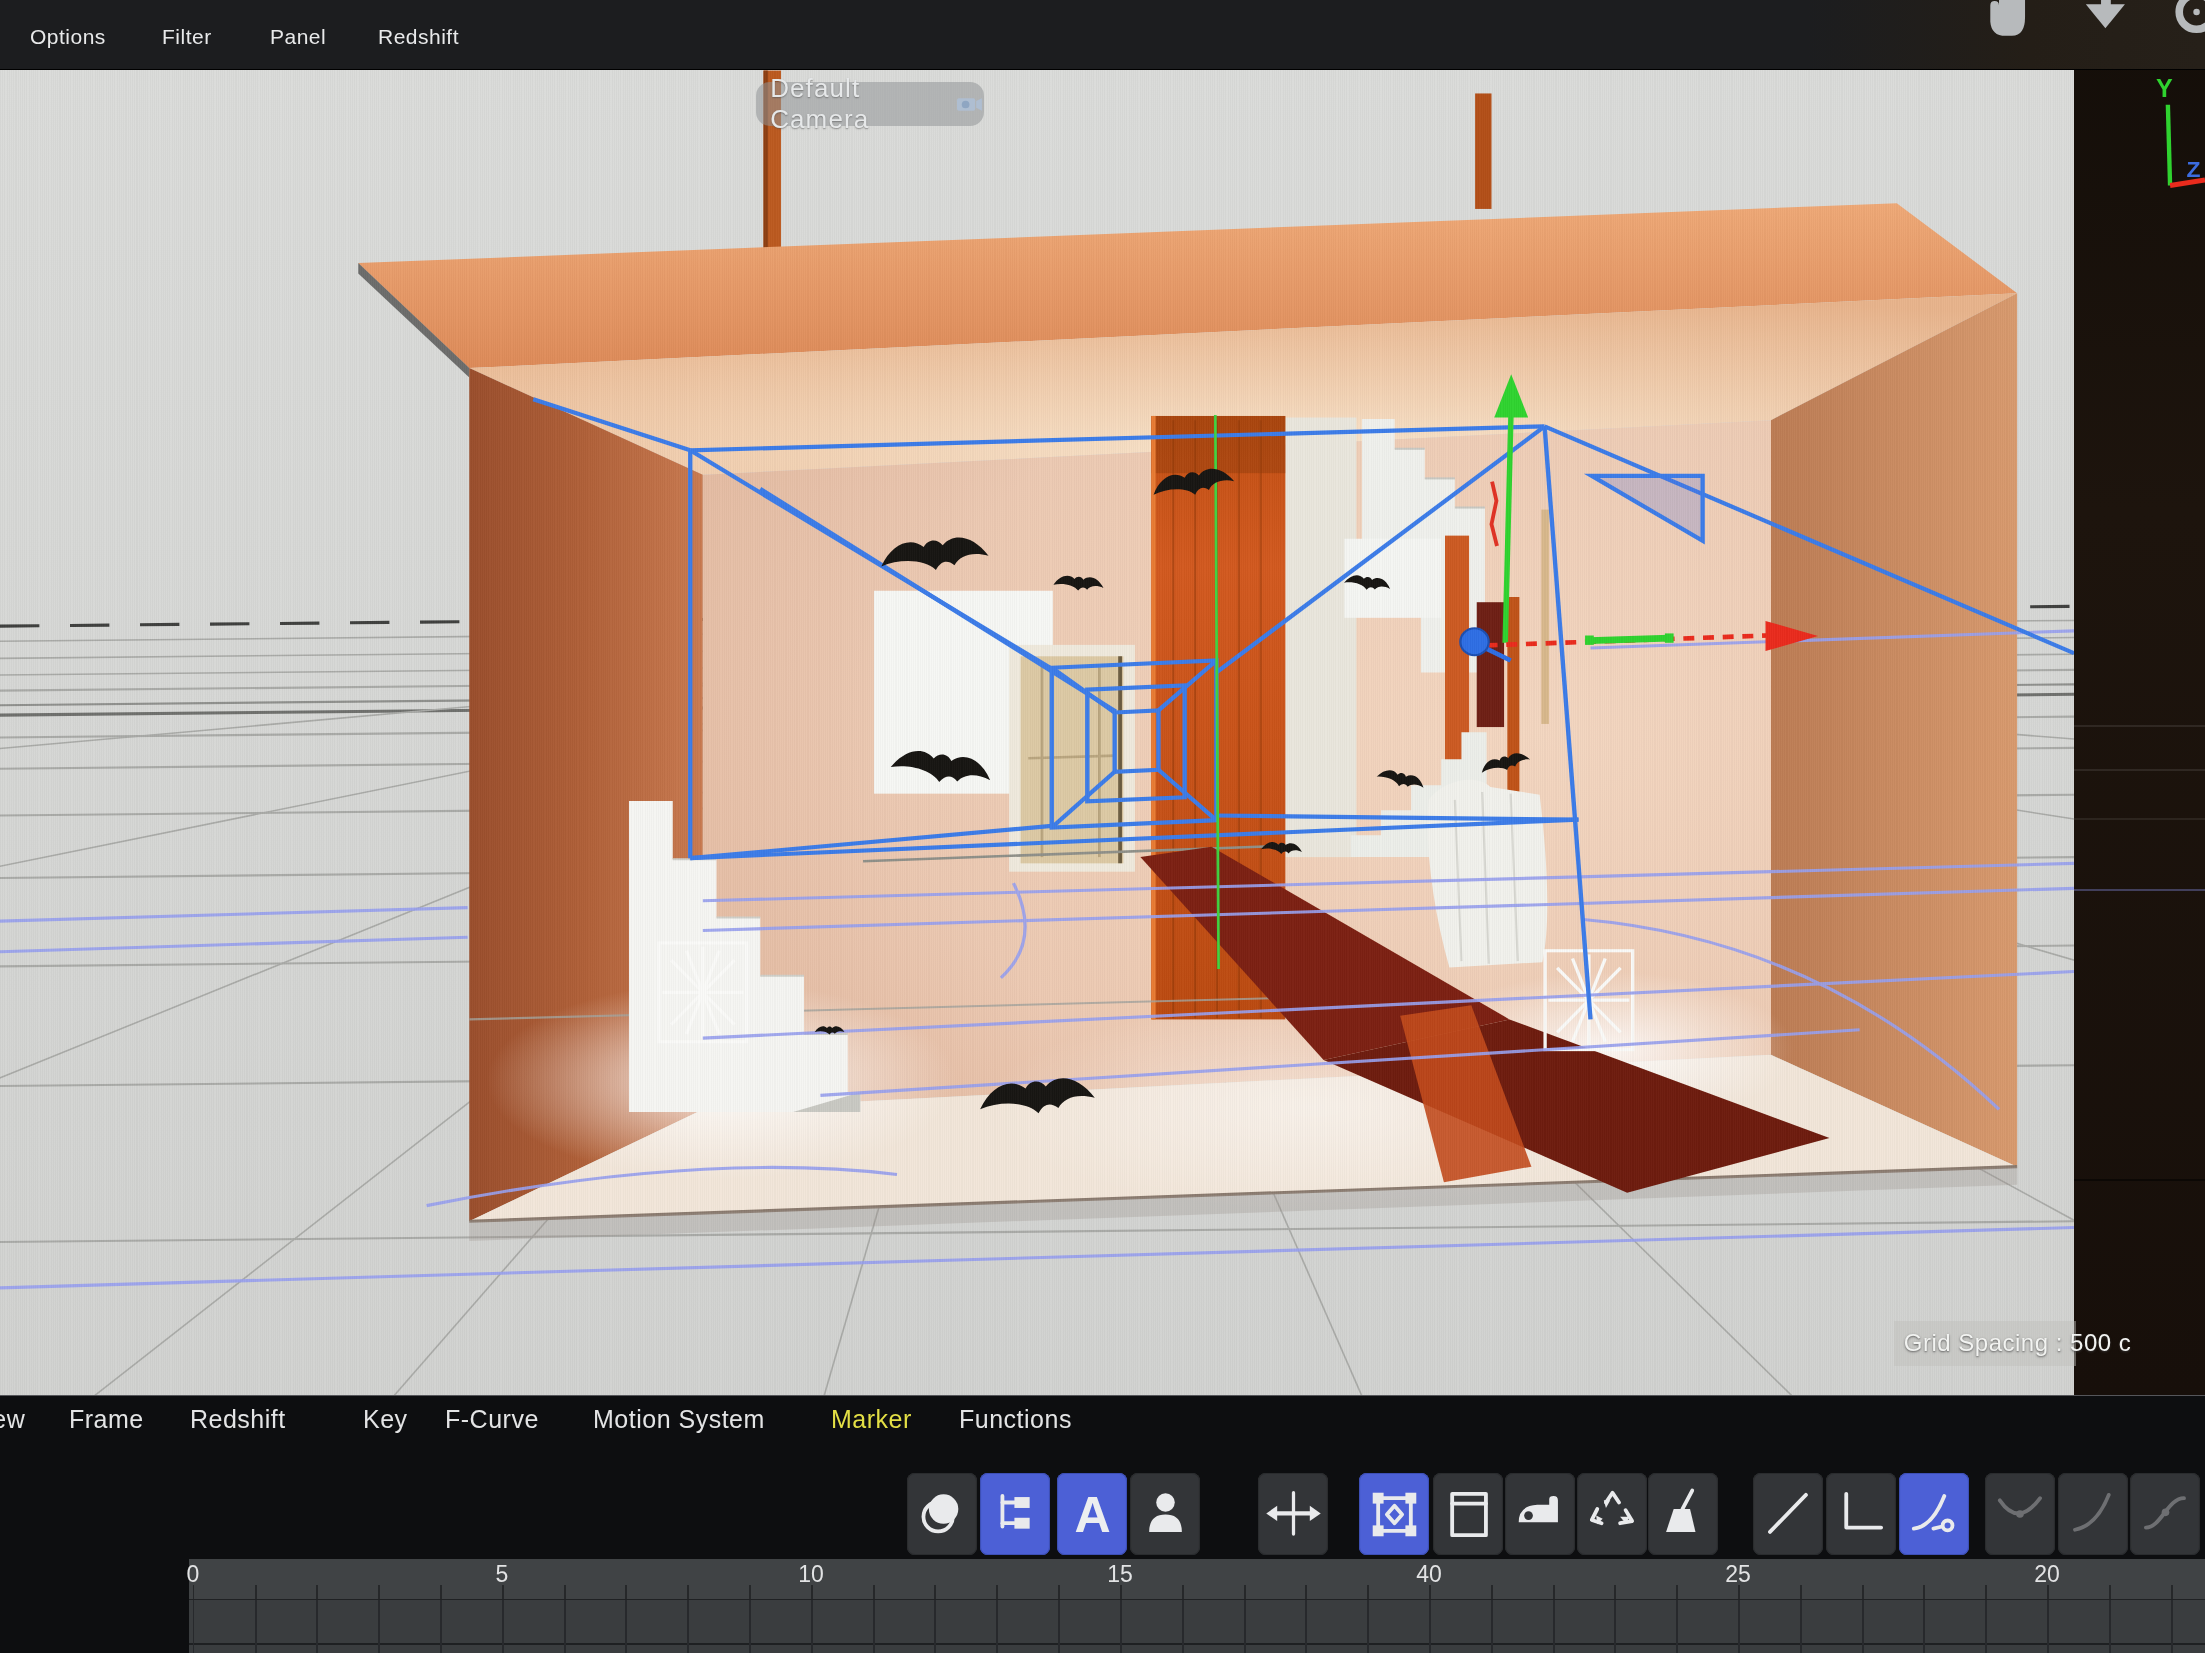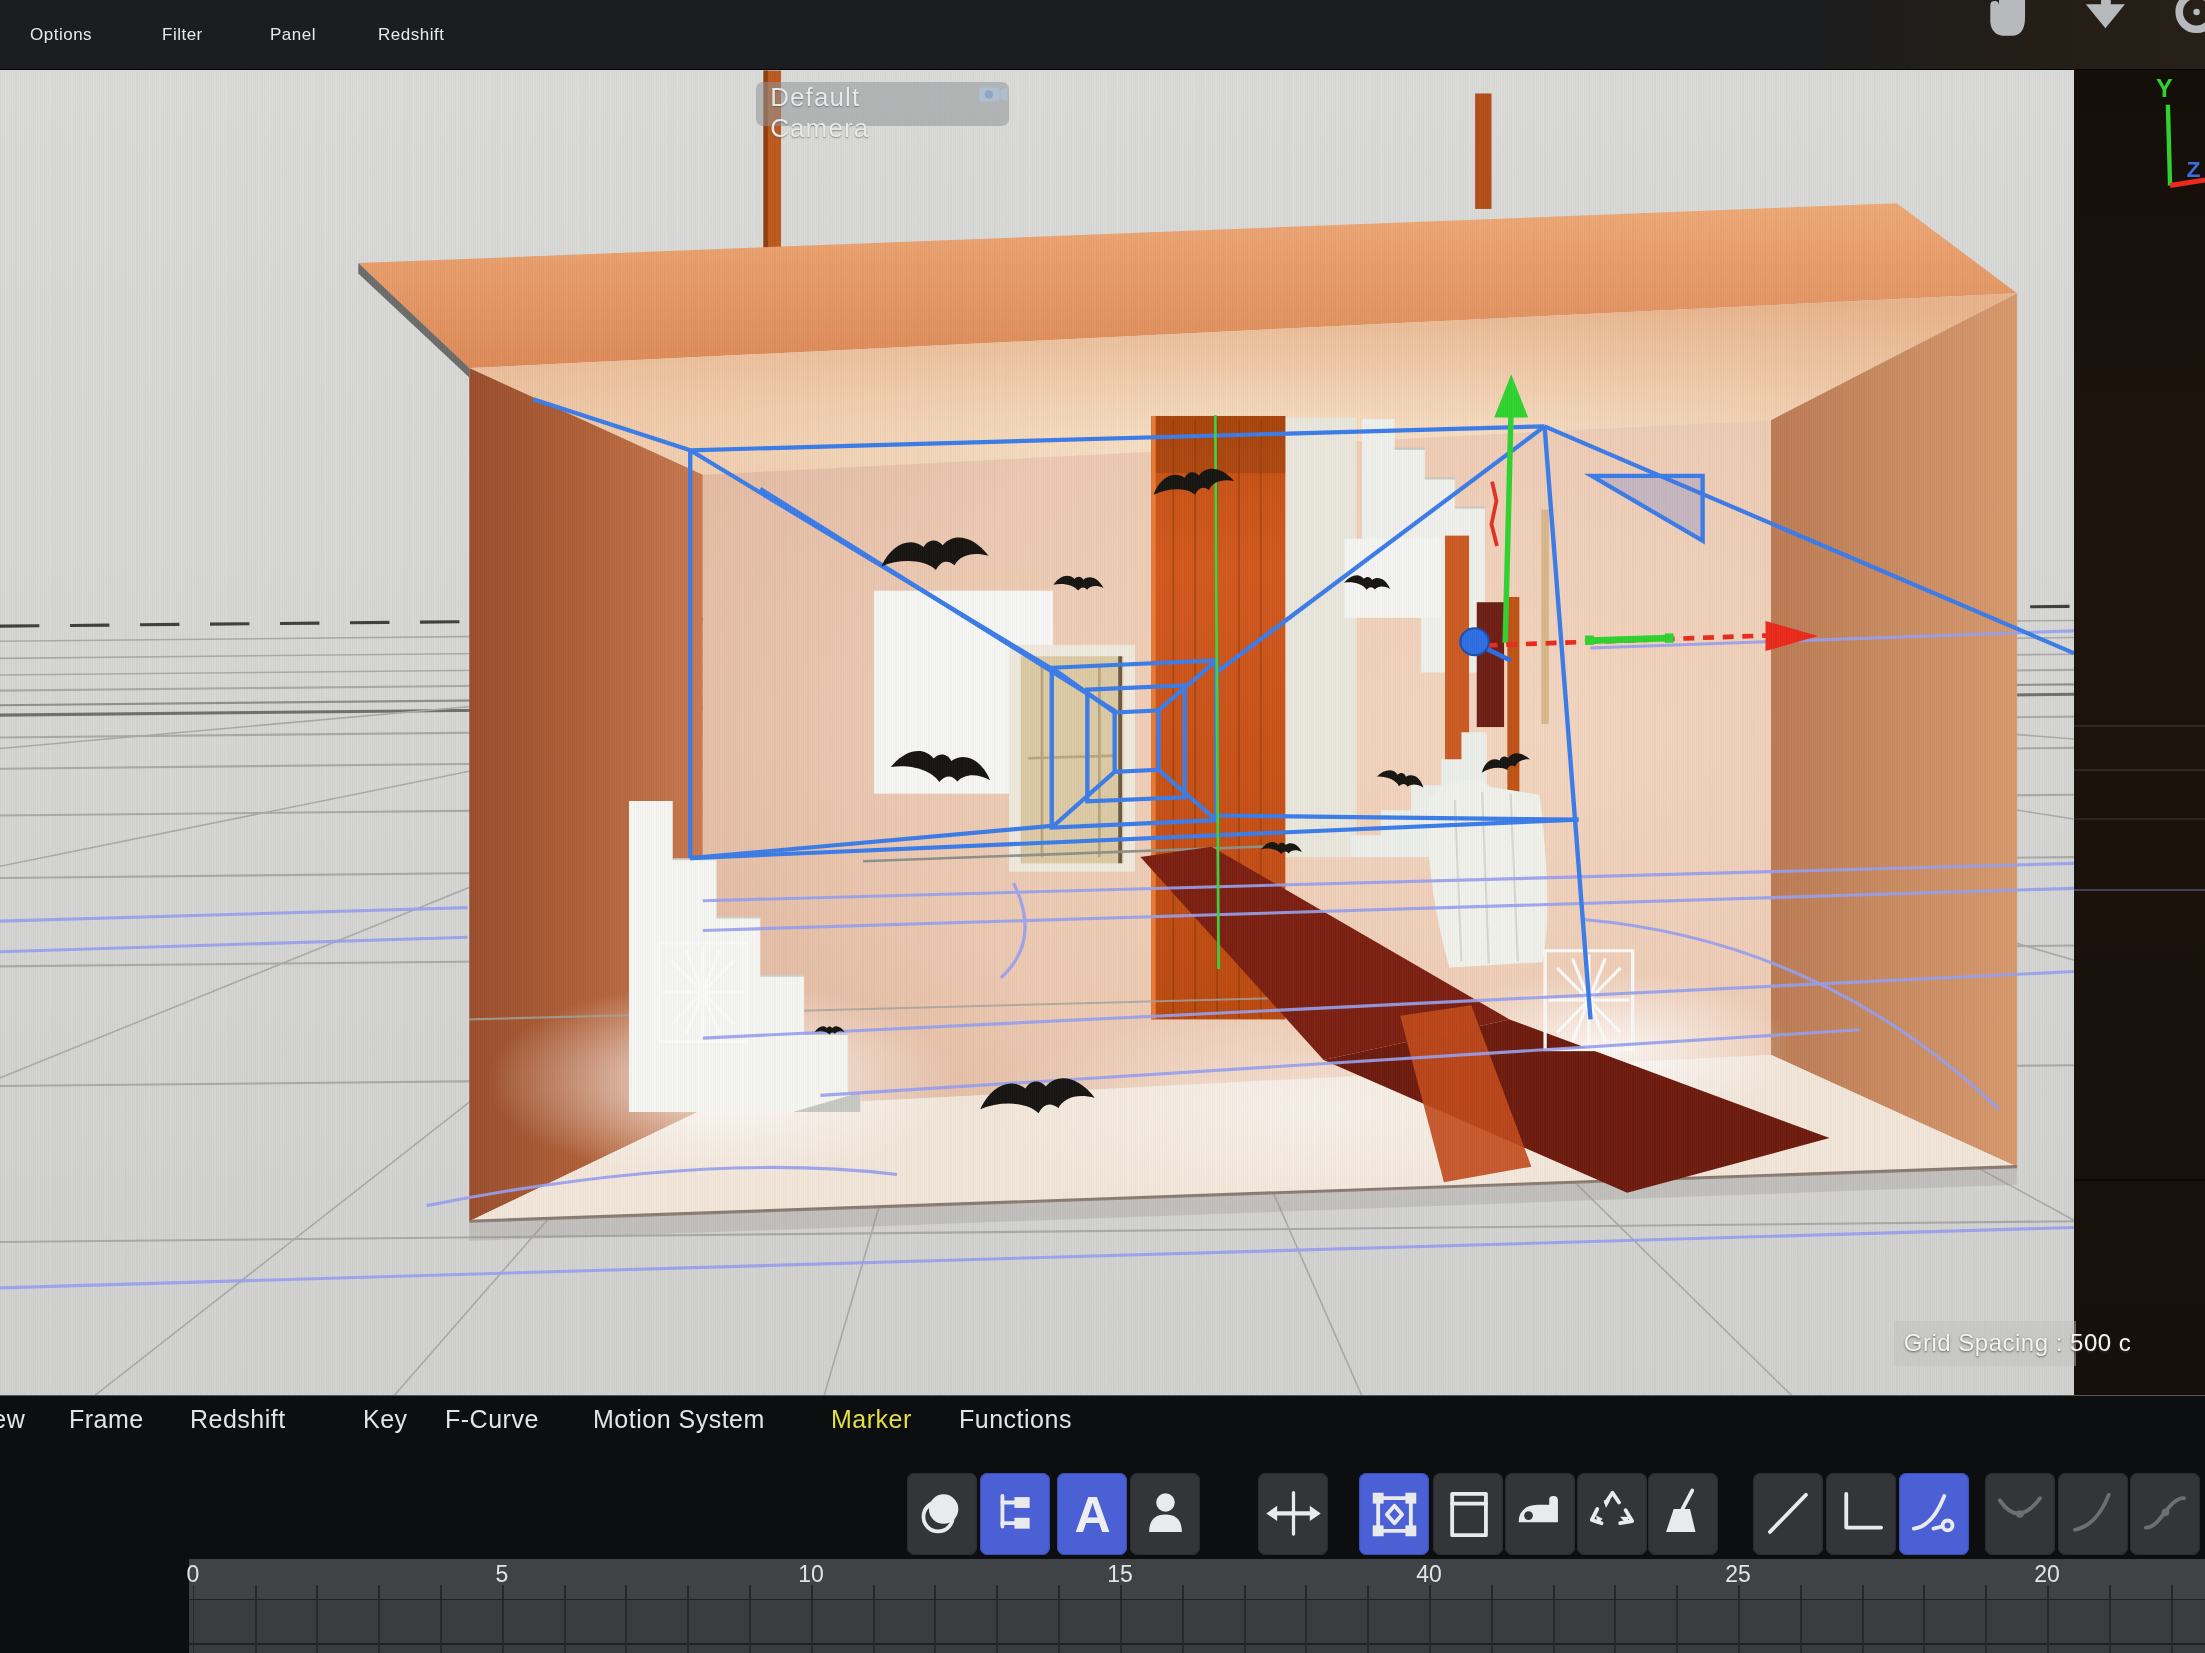--- a/index.html
+++ b/index.html
@@ -2,28 +2,28 @@
 <html style="font-size:8.8px"><head>
 <meta charset="utf-8">
 <style>
   html,body{margin:0;padding:0;}
   body{width:2205px;height:1654px;position:relative;overflow:hidden;background:#0e0f11;
        font-family:"Liberation Sans",sans-serif;-webkit-font-smoothing:antialiased;}
   
   .top-bar{position:absolute;left:0;top:0;width:2205px;height:69px;
            background:linear-gradient(90deg,#1c1d1f 0%,#1c1d1f 82%,#241e17 92%,#262019 100%);
            border-bottom:1.6px solid #000;z-index:40;}
-  .top-menu-item{position:absolute;top:25px;font-size:17px;color:#e8e9ea;letter-spacing:0.5px;cursor:default;}
+  .top-menu-item{position:absolute;top:25px;font-size:21px;color:#e8e9ea;letter-spacing:0.5px;cursor:default;}
   
   .viewport{position:absolute;left:0;top:69px;width:2074px;height:1326px;background:#d8d9d7;overflow:hidden;z-index:1;}
   .viewport::after{content:"";position:absolute;inset:0;pointer-events:none;
         background:repeating-linear-gradient(90deg,rgba(0,0,0,0.025) 0 1.1px,rgba(255,255,255,0.02) 1.1px 2.2px);}
   .scene-svg{position:absolute;left:0;top:0;}
-  .cam-label{position:absolute;left:756px;top:13px;width:253px;height:44px;
-       background:rgba(146,149,151,0.55);border-radius:7px;display:flex;
+  .cam-label{position:absolute;left:756px;top:13px;width:228px;height:44px;
+       background:rgba(146,149,151,0.55);border-radius:14px;display:flex;align-items:center;
        padding-left:14.2px;box-sizing:border-box;z-index:5;}
   .cam-label span{font-size:26px;color:#e6e8e9;text-shadow:0 1.1px 1.6px rgba(80,80,80,.6);letter-spacing:1.1px;}
   .cam-label svg{margin-left:14.2px;}
   .grid-label{position:absolute;left:1894px;top:1321px;width:312px;height:45px;z-index:45;}
   .grid-label .chip{position:absolute;left:0;top:0;width:182px;height:45px;background:rgba(190,190,186,0.45);}
   .grid-label span{position:absolute;left:9.8px;top:7.7px;font-size:24px;color:#f2f3f1;white-space:nowrap;
        text-shadow:0 1.1px 2.2px rgba(60,60,60,.8);letter-spacing:0.5px;}
   
   .right-strip{position:absolute;left:2074px;top:33px;width:131px;height:1362px;z-index:10;
        background:linear-gradient(180deg,#140e09 0%,#1d140d 35%,#170f0a 100%);}

